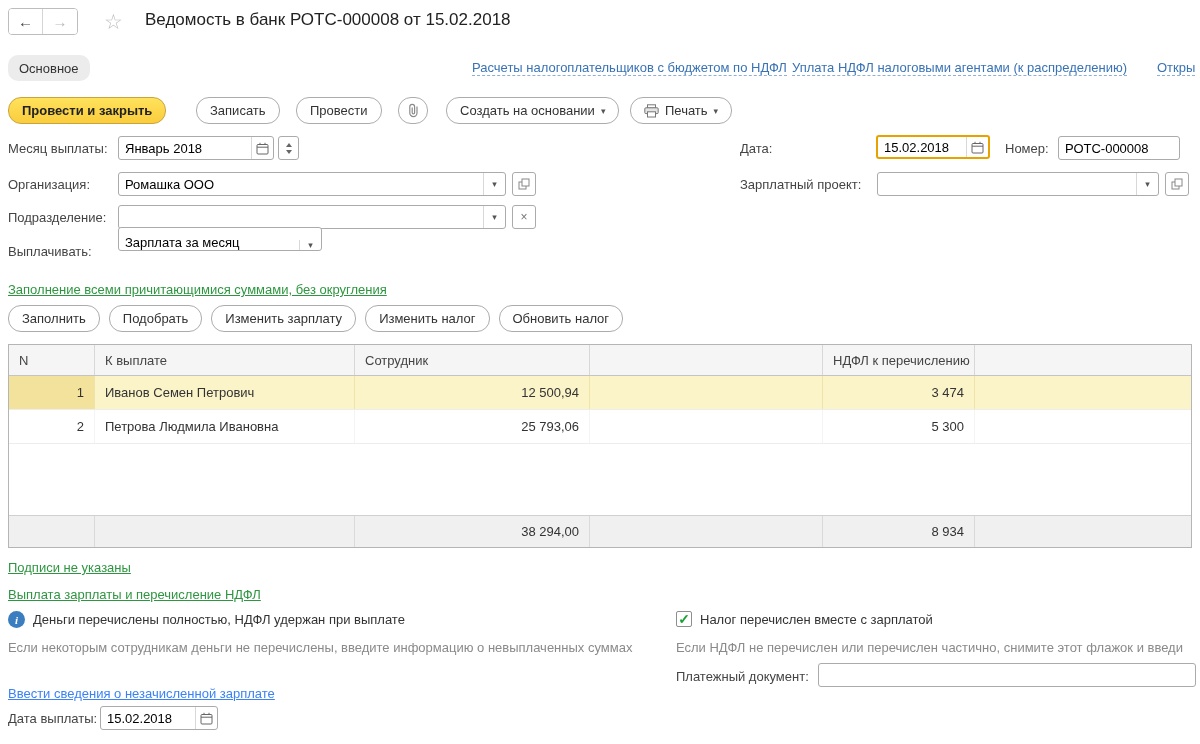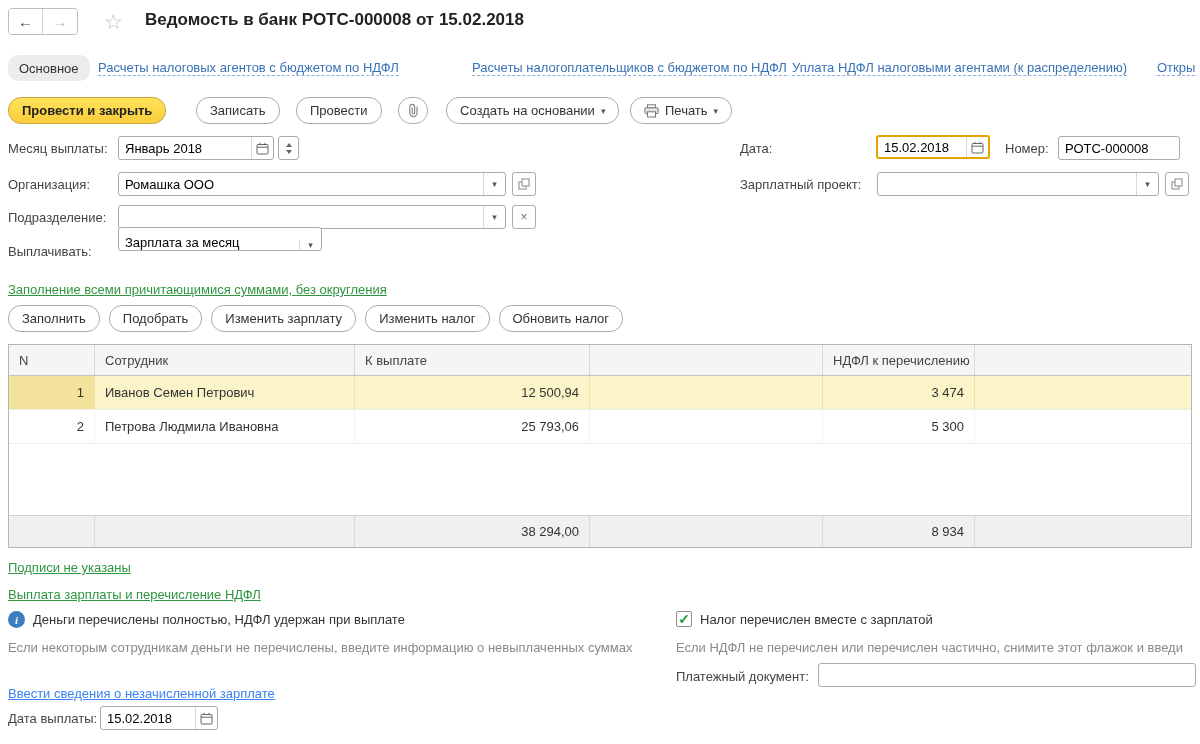--- a/index.html
+++ b/index.html
@@ -10,21 +10,21 @@
   .abs { position:absolute; }
   .lbl { color:#444; white-space:nowrap; }
 
   
   .navgroup { display:flex; border:1px solid #BDBDBD; border-radius:4px; overflow:hidden; background:#fff; }
   .navbtn { width:34px; height:25px; display:flex; align-items:center; justify-content:center;
             background:#fff; border:none; font-size:15px; cursor:pointer; }
   .navbtn.back { color:#444; border-right:1px solid #D5D5D5; }
   .navbtn.fwd  { color:#B9B9B9; }
   .star { font-size:21px; color:#BDBDBD; line-height:1; }
-  .title { font-size:17px; font-weight:bold; color:#222; white-space:nowrap; }
+  .title { font-size:17px; font-weight:normal; color:#222; white-space:nowrap; }
 
   
   .tab-main { height:26px; padding:0 11px; background:#ECECEC; border-radius:10px;
               display:inline-flex; align-items:center; color:#333; cursor:pointer; }
   .navlink { color:#3973B5; text-decoration:none; border-bottom:1px dashed #8FB0D6;
              white-space:nowrap; cursor:pointer; }
 
   
   .btn { height:27px; padding:0 13px; border:1px solid #ACACAC; border-radius:13px; background:#fff;
          color:#333; font-family:inherit; font-size:13px; display:inline-flex; align-items:center;
@@ -93,21 +93,20 @@
         <span>←</span>
       </button>
     <button class="navbtn fwd">
         <span>→</span>
       </button>
   </div>
   <div class="abs star" style="left:104px; top:11px;">☆</div>
   <div class="abs title" style="left:145px; top:10px;">Ведомость в банк РОТС-000008 от 15.02.2018</div>
 
   <div class="abs tab-main" style="left:8px; top:55px;">Основное</div>
-  <a class="abs navlink" style="left:98px; top:60px;">Расчеты налоговых агентов с бюджетом по НДФЛ</a>
   <a class="abs navlink" style="left:440px; top:60px;margin-left:32px;">Расчеты налогоплательщиков с бюджетом по НДФЛ</a>
   <a class="abs navlink" style="left:792px; top:60px;">Уплата НДФЛ налоговыми агентами (к распределению)</a>
   <a class="abs navlink" style="left:1157px; top:60px;">Откры</a>
 
   <button class="abs btn btn-primary" style="left:8px; top:97px;">
       <span>Провести и закрыть</span>
     </button>
   <button class="abs btn" style="left:196px; top:97px;">
       <span>Записать</span>
     </button>
@@ -230,22 +229,22 @@
         <span>Изменить налог</span>
       </button>
     <button class="btn">
         <span>Обновить налог</span>
       </button>
   </div>
 
   <div class="gtable">
     <div class="trow head">
       <div class="cell">N</div>
+      <div class="cell">К выплате</div>
       <div class="cell">Сотрудник</div>
-      <div class="cell">К выплате</div>
       <div class="cell"></div>
       <div class="cell">НДФЛ к перечислению</div>
       <div class="cell" style="border-right:none;"></div>
     </div>
     <div class="trow body sel">
       <div class="cell num ncell">1</div>
       <div class="cell">Иванов Семен Петрович</div>
       <div class="cell num">12 500,94</div>
       <div class="cell"></div>
       <div class="cell num">3 474</div>

